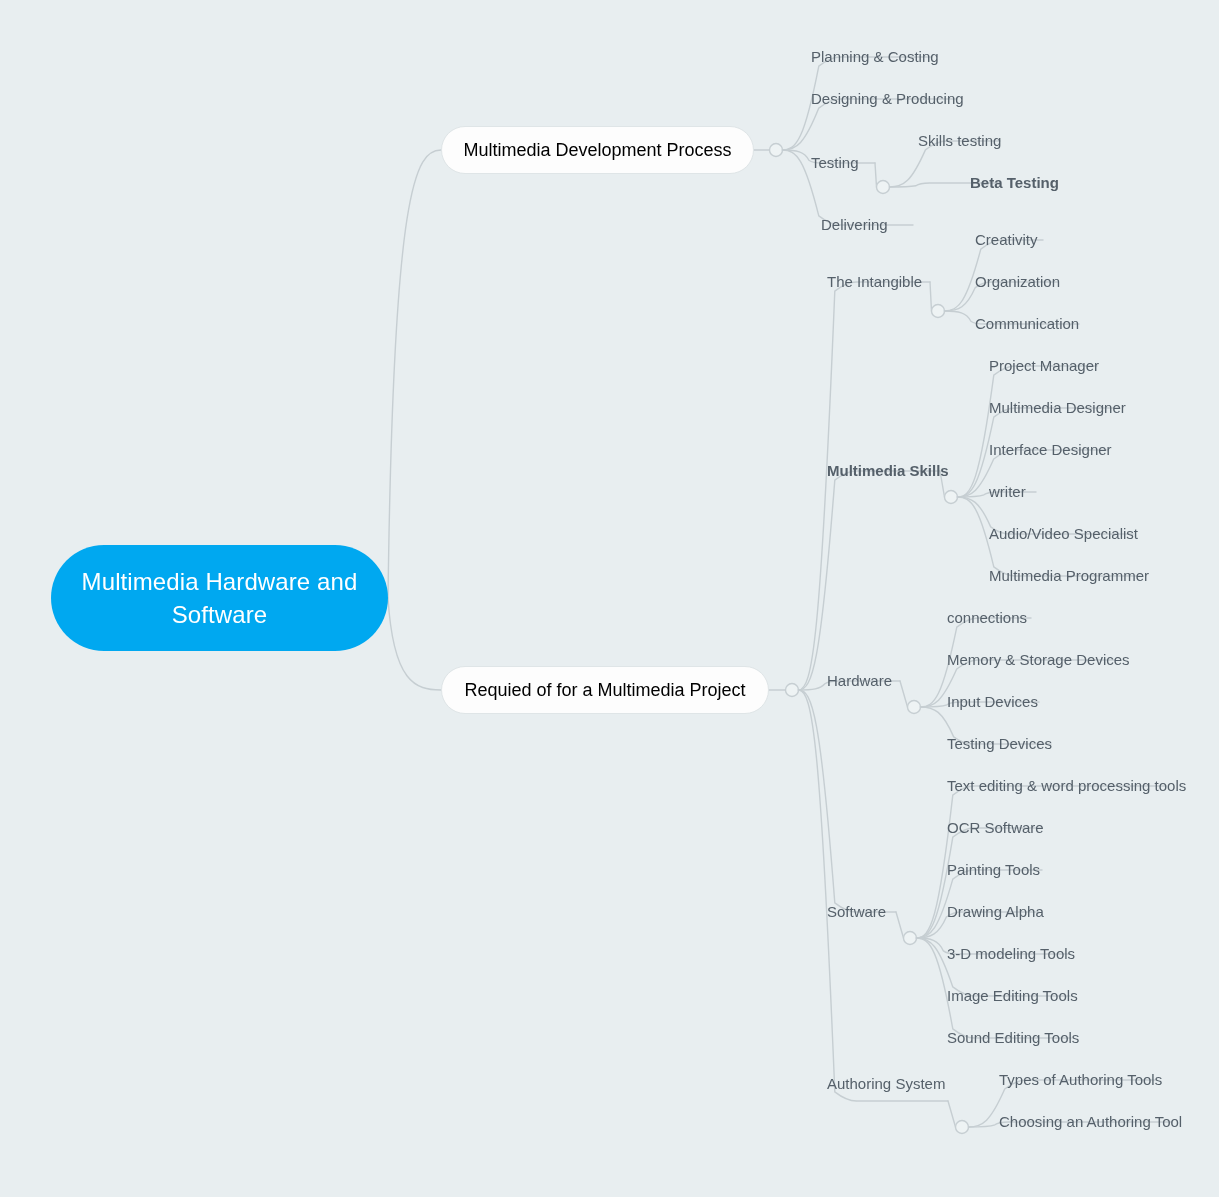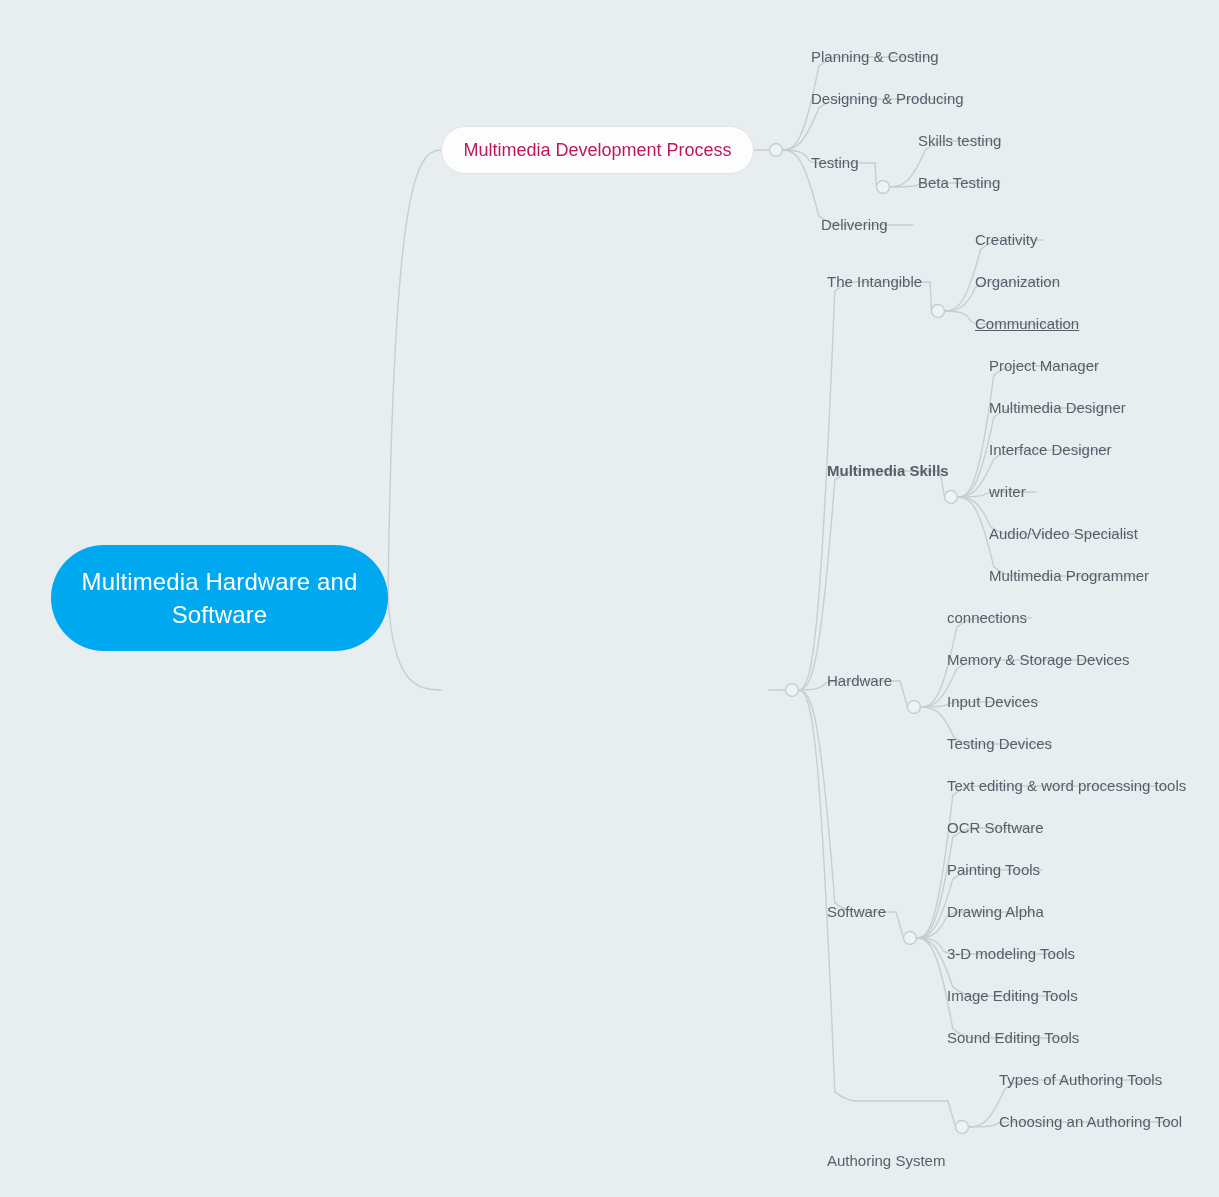--- a/index.html
+++ b/index.html
@@ -42,21 +42,21 @@
   }
   
   .pill-node {
     position: absolute;
     display: flex;
     align-items: center;
     justify-content: center;
     box-sizing: border-box;
     background: #fdfdfd;
     border: 1px solid #dfe5e7;
-    color: #be185d;
+    color: #000000;
     border-radius: 26px;
     font-size: 18px;
     line-height: 22px;
     white-space: nowrap;
     padding: 0 22px;
     z-index: 5;
   }
   
   .topic {
     position: absolute;
@@ -144,42 +144,45 @@
 <div class="root-node" style="left: 51px; top: 545px; width: 337px; height: 106px; background: rgb(0, 168, 240); color: rgb(255, 255, 255);">
       <span>Multimedia Hardware and Software</span>
     </div>
     <div class="pill-node" style="left: 441px; top: 126px; width: 313px; height: 48px;">
       <span>Multimedia Development Process</span>
     </div>
     <div class="topic" style="left: 811px; top: 48px;"><span>Planning &amp; Costing</span></div>
     <div class="topic" style="left: 811px; top: 90px;"><span>Designing &amp; Producing</span></div>
     <div class="topic" style="left: 811px; top: 154px;"><span>Testing</span></div>
     <div class="topic lvl3" style="left: 918px; top: 132px;"><span>Skills testing</span></div>
-    <div class="topic lvl3" style="left: 918px; top: 174px;"><span>Beta Testing</span></div>
+    <div class="topic lvl3" style="left: 970px; top: 174px; font-weight: bold;"><span>Beta Testing</span></div>
     <div class="topic" style="left: 811px; top: 216px; margin-left: 10px;"><span>Delivering</span></div>
+    <div class="pill-node" style="left: 441px; top: 666px; width: 328px; height: 48px;">
+      <span>Requied of for a Multimedia Project</span>
+    </div>
     <div class="topic" style="left: 827px; top: 273px;"><span>The Intangible</span></div>
     <div class="topic lvl3" style="left: 975px; top: 231px;"><span>Creativity</span></div>
     <div class="topic lvl3" style="left: 975px; top: 273px;"><span>Organization</span></div>
-    <div class="topic lvl3" style="left: 975px; top: 315px; text-decoration: underline;"><span>Communication</span></div>
+    <div class="topic lvl3" style="left: 975px; top: 315px;"><span>Communication</span></div>
     <div class="topic" style="left: 827px; top: 462px; font-weight: bold;"><span>Multimedia Skills</span></div>
     <div class="topic lvl3" style="left: 989px; top: 357px;"><span>Project Manager</span></div>
     <div class="topic lvl3" style="left: 989px; top: 399px;"><span>Multimedia Designer</span></div>
     <div class="topic lvl3" style="left: 989px; top: 441px;"><span>Interface Designer</span></div>
     <div class="topic lvl3" style="left: 989px; top: 483px;"><span>writer</span></div>
     <div class="topic lvl3" style="left: 989px; top: 525px;"><span>Audio/Video Specialist</span></div>
     <div class="topic lvl3" style="left: 989px; top: 567px;"><span>Multimedia Programmer</span></div>
     <div class="topic" style="left: 827px; top: 672px;"><span>Hardware</span></div>
     <div class="topic lvl3" style="left: 947px; top: 609px;"><span>connections</span></div>
     <div class="topic lvl3" style="left: 947px; top: 651px;"><span>Memory &amp; Storage Devices</span></div>
     <div class="topic lvl3" style="left: 947px; top: 693px;"><span>Input Devices</span></div>
     <div class="topic lvl3" style="left: 947px; top: 735px;"><span>Testing Devices</span></div>
     <div class="topic" style="left: 827px; top: 903px;"><span>Software</span></div>
     <div class="topic lvl3" style="left: 947px; top: 777px;"><span>Text editing &amp; word processing tools</span></div>
     <div class="topic lvl3" style="left: 947px; top: 819px;"><span>OCR Software</span></div>
     <div class="topic lvl3" style="left: 947px; top: 861px;"><span>Painting Tools</span></div>
     <div class="topic lvl3" style="left: 947px; top: 903px;"><span>Drawing Alpha</span></div>
     <div class="topic lvl3" style="left: 947px; top: 945px;"><span>3-D modeling Tools</span></div>
     <div class="topic lvl3" style="left: 947px; top: 987px;"><span>Image Editing Tools</span></div>
     <div class="topic lvl3" style="left: 947px; top: 1029px;"><span>Sound Editing Tools</span></div>
-    <div class="topic" style="left: 827px; top: 1152px;"><span>Authoring System</span></div>
+    <div class="topic" style="left: 827px; top: 1075px;"><span>Authoring System</span></div>
     <div class="topic lvl3" style="left: 999px; top: 1071px;"><span>Types of Authoring Tools</span></div>
     <div class="topic lvl3" style="left: 999px; top: 1113px;"><span>Choosing an Authoring Tool</span></div>
   </div>
 
 </body></html>

